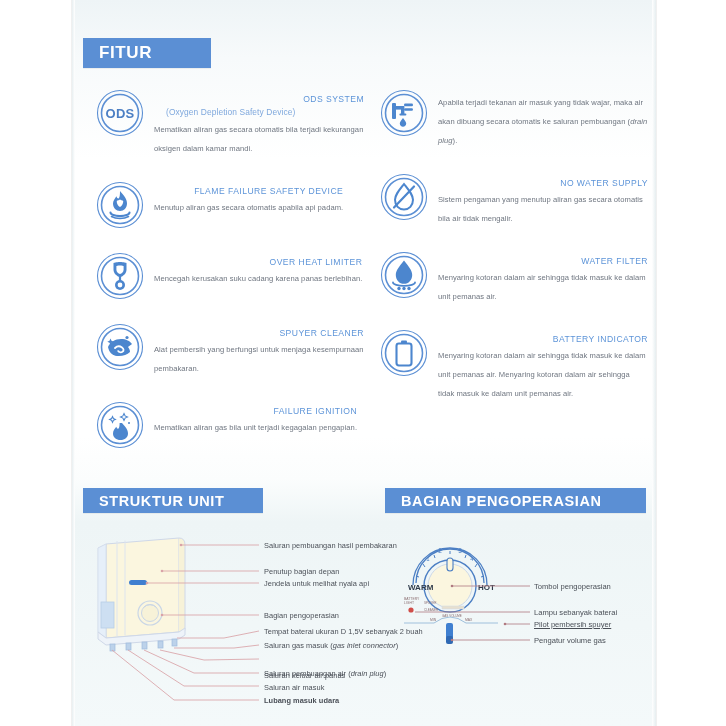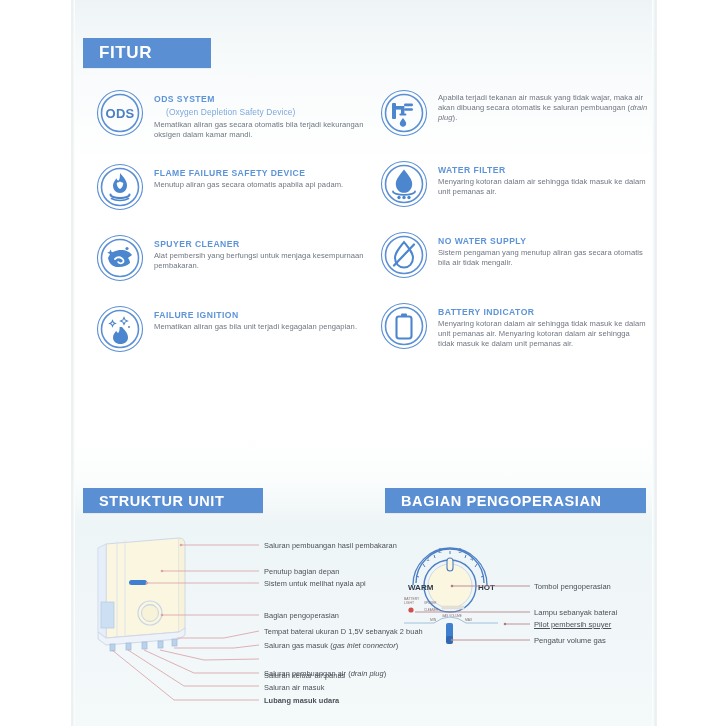--- a/index.html
+++ b/index.html
@@ -44,28 +44,28 @@
   .col-left{left:24px;}
   .col-right{left:308px;}
 
   .feature{position:relative;display:flex;align-items:flex-start;margin-bottom:22px;}
   .feature .ic{
     position:relative;flex:0 0 auto;width:48px;height:48px;margin-right:10px;margin-top:1px;text-align:center;
   }
   .ic svg{display:block;width:48px;height:48px;}
   .ftext{padding-top:5px;}
   .ftitle{
-    color:#5d94d8;font-size:8.6px;font-weight:bold;letter-spacing:.45px;
-    line-height:12px;text-transform:uppercase;margin:0 0 1px 0;
+    color:#5d94d8;font-size:8.6px;font-weight:normal;letter-spacing:.45px;
+    line-height:12px;text-transform:uppercase;margin:0 0 1px 0;text-align:right;
   }
   .fsub{
     color:#7fa8dd;font-size:8.4px;line-height:12px;margin:0 0 2px 12px;letter-spacing:.1px;
   }
   .fdesc{
-    color:#6f7680;font-size:7.6px;line-height:10px;margin:0;letter-spacing:.05px;
+    color:#6f7680;font-size:7.6px;line-height:19px;margin:0;letter-spacing:.05px;
   }
   .fdesc i{font-style:italic;}
 
   
   .diagram-left{position:absolute;left:12px;top:528px;width:290px;height:190px;}
   .diagram-right{position:absolute;left:318px;top:528px;width:256px;height:160px;}
   .dlabel{
     position:absolute;color:#4a4f57;font-size:7.4px;line-height:10px;white-space:nowrap;letter-spacing:.05px;
   }
   .dlabel i{font-style:italic;}
@@ -114,20 +114,37 @@
             <path d="M14.5 31.5c0 2 4.2 3.6 9.5 3.6s9.5-1.6 9.5-3.6" fill="none" stroke="#4c86ce" stroke-width="2.1" stroke-linecap="round"></path>
             <path d="M15.5 35.5c2.2 1.3 5.2 2 8.5 2s6.3-.7 8.5-2" fill="none" stroke="#4c86ce" stroke-width="1.6" stroke-linecap="round"></path>
           </svg>
         </div>
         <div class="ftext">
           <p class="ftitle">FLAME FAILURE SAFETY DEVICE</p>
           <p class="fdesc">Menutup aliran gas secara otomatis apabila api padam.</p>
         </div>
       </div>
 
+      <div class="feature">
+        <div class="ic">
+          <svg viewBox="0 0 48 48">
+            <circle cx="24" cy="24" r="22.5" fill="none" stroke="#5b8fd4" stroke-width="1.1"></circle>
+            <circle cx="24" cy="24" r="18.5" fill="none" stroke="#5b8fd4" stroke-width="1.6"></circle>
+            <path d="M24 10c3.6 0 6.5 1 6.5 1v6.5c0 4-3.2 6.6-6.5 7.8-3.3-1.2-6.5-3.8-6.5-7.8V11s2.9-1 6.5-1z" fill="#4c86ce"></path>
+            <path d="M24 13.5c2 0 3.6.6 3.6.6v3.6c0 2.2-1.8 3.7-3.6 4.3-1.8-.6-3.6-2.1-3.6-4.3v-3.6s1.6-.6 3.6-.6z" fill="#ffffff"></path>
+            <rect x="22.9" y="24" width="2.2" height="5.5" fill="#4c86ce"></rect>
+            <circle cx="24" cy="33" r="5" fill="#4c86ce"></circle>
+            <circle cx="24" cy="33" r="2.4" fill="#ffffff"></circle>
+          </svg>
+        </div>
+        <div class="ftext">
+          <p class="ftitle">OVER HEAT LIMITER</p>
+          <p class="fdesc">Mencegah kerusakan suku cadang karena panas berlebihan.</p>
+        </div>
+      </div>
 
       <div class="feature">
         <div class="ic">
           <svg viewBox="0 0 48 48">
             <circle cx="24" cy="24" r="22.5" fill="none" stroke="#5b8fd4" stroke-width="1.1"></circle>
             <circle cx="24" cy="24" r="18.5" fill="none" stroke="#5b8fd4" stroke-width="1.6"></circle>
             <path d="M12 24c2-5 7-8 13-8 5 0 9 2 11 5-1 1-3 2-4 3 1 1 2 3 2 5-3 3-8 4.5-13 4-5-.5-8-4-9-9z" fill="#4c86ce"></path>
             <path d="M19 25c2-2 5-2 7-.6 2 1.4 2 3.4.4 4.4-1.4.9-3.4.5-4.2-.7" fill="none" stroke="#ffffff" stroke-width="1.8" stroke-linecap="round"></path>
             <path d="M14.5 15.5l1 2.2 2.2 1-2.2 1-1 2.2-1-2.2-2.2-1 2.2-1z" fill="#4c86ce"></path>
             <circle cx="31" cy="14.5" r="1.6" fill="#4c86ce"></circle>
@@ -178,45 +195,45 @@
         <div class="ftext">
           <p class="fdesc"><span>Apabila terjadi tekanan air masuk yang tidak wajar, maka air akan dibuang secara otomatis ke saluran pembuangan (</span><i>drain plug</i><span>).</span></p>
         </div>
       </div>
 
       <div class="feature">
         <div class="ic">
           <svg viewBox="0 0 48 48">
             <circle cx="24" cy="24" r="22.5" fill="none" stroke="#5b8fd4" stroke-width="1.1"></circle>
             <circle cx="24" cy="24" r="18.5" fill="none" stroke="#5b8fd4" stroke-width="1.6"></circle>
+            <path d="M24 11c5.5 7 9 11 9 15.8C33 32.6 29 36.5 24 36.5S15 32.6 15 26.8C15 22 18.5 18 24 11z" fill="none" stroke="#4c86ce" stroke-width="2"></path>
+            <line x1="14" y1="34.5" x2="34" y2="13.5" stroke="#4c86ce" stroke-width="2.2" stroke-linecap="round"></line>
+          </svg>
+        </div>
+        <div class="ftext">
+          <p class="ftitle">NO WATER SUPPLY</p>
+          <p class="fdesc">Sistem pengaman yang menutup aliran gas secara otomatis bila air tidak mengalir.</p>
+        </div>
+      </div>
+
+      <div class="feature">
+        <div class="ic">
+          <svg viewBox="0 0 48 48">
+            <circle cx="24" cy="24" r="22.5" fill="none" stroke="#5b8fd4" stroke-width="1.1"></circle>
+            <circle cx="24" cy="24" r="18.5" fill="none" stroke="#5b8fd4" stroke-width="1.6"></circle>
             <path d="M24 9.5c5 6.4 8.2 10 8.2 14.4 0 5.2-3.6 8.8-8.2 8.8s-8.2-3.6-8.2-8.8c0-4.4 3.2-8 8.2-14.4z" fill="#4c86ce"></path>
             <path d="M13 31.5c0 1.9 4.9 3.4 11 3.4s11-1.5 11-3.4" fill="none" stroke="#4c86ce" stroke-width="1.8" stroke-linecap="round"></path>
             <circle cx="19" cy="37.5" r="1.7" fill="#4c86ce"></circle>
             <circle cx="24" cy="37.5" r="1.7" fill="#4c86ce"></circle>
             <circle cx="29" cy="37.5" r="1.7" fill="#4c86ce"></circle>
           </svg>
         </div>
         <div class="ftext">
           <p class="ftitle">WATER FILTER</p>
           <p class="fdesc">Menyaring kotoran dalam air sehingga tidak masuk ke dalam unit pemanas air.</p>
-        </div>
-      </div>
-
-      <div class="feature">
-        <div class="ic">
-          <svg viewBox="0 0 48 48">
-            <circle cx="24" cy="24" r="22.5" fill="none" stroke="#5b8fd4" stroke-width="1.1"></circle>
-            <circle cx="24" cy="24" r="18.5" fill="none" stroke="#5b8fd4" stroke-width="1.6"></circle>
-            <path d="M24 11c5.5 7 9 11 9 15.8C33 32.6 29 36.5 24 36.5S15 32.6 15 26.8C15 22 18.5 18 24 11z" fill="none" stroke="#4c86ce" stroke-width="2"></path>
-            <line x1="14" y1="34.5" x2="34" y2="13.5" stroke="#4c86ce" stroke-width="2.2" stroke-linecap="round"></line>
-          </svg>
-        </div>
-        <div class="ftext">
-          <p class="ftitle">NO WATER SUPPLY</p>
-          <p class="fdesc">Sistem pengaman yang menutup aliran gas secara otomatis bila air tidak mengalir.</p>
         </div>
       </div>
 
       <div class="feature">
         <div class="ic">
           <svg viewBox="0 0 48 48">
             <circle cx="24" cy="24" r="22.5" fill="none" stroke="#5b8fd4" stroke-width="1.1"></circle>
             <circle cx="24" cy="24" r="18.5" fill="none" stroke="#5b8fd4" stroke-width="1.6"></circle>
             <rect x="21" y="11.5" width="6" height="3" rx="1" fill="#4c86ce"></rect>
             <rect x="16.5" y="14.5" width="15" height="22" rx="2.4" fill="none" stroke="#4c86ce" stroke-width="2.1"></rect>
@@ -274,21 +291,21 @@
       <g fill="#d9a3a8">
         <circle cx="97" cy="17" r="1.3"></circle>
         <circle cx="78" cy="43" r="1.3"></circle>
         <circle cx="63" cy="55" r="1.3"></circle>
         <circle cx="78" cy="87" r="1.3"></circle>
       </g>
     </svg>
 
     <div class="dlabel" style="left:180px;top:13px;">Saluran pembuangan hasil pembakaran</div>
     <div class="dlabel" style="left:180px;top:39px;">Penutup bagian depan</div>
-    <div class="dlabel" style="left:180px;top:51px;">Sistem untuk melihat nyala api</div>
+    <div class="dlabel" style="left:180px;top:51px;">Jendela untuk melihat nyala api</div>
     <div class="dlabel" style="left:180px;top:83px;">Bagian pengoperasian</div>
     <div class="dlabel" style="left:180px;top:99px;">Tempat baterai ukuran D 1,5V sebanyak 2 buah</div>
     <div class="dlabel" style="left:180px;top:113px;">Saluran gas masuk (<i>gas inlet connector</i>)</div>
     <div class="dlabel" style="left:180px;top:143px;">Saluran keluar air panas</div>
     <div class="dlabel" style="left:180px;top:141px;">Saluran pembuangan air (<i>drain plug</i>)</div>
     <div class="dlabel" style="left:180px;top:155px;">Saluran air masuk</div>
     <div class="dlabel" style="left:180px;top:168px;font-weight:bold;">Lubang masuk udara</div>
   </div>
 
   <div class="diagram-right">

